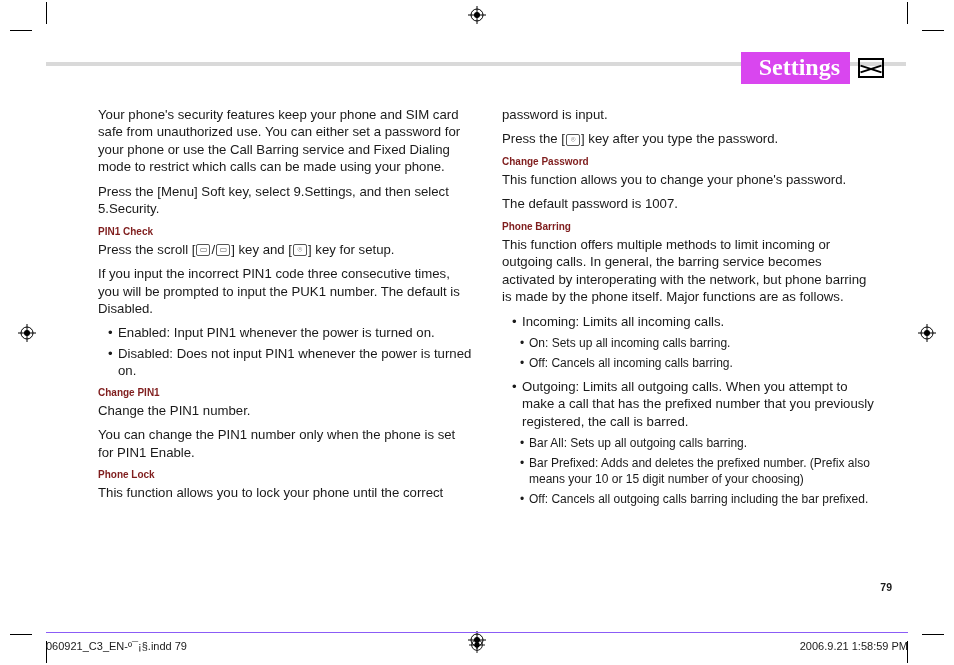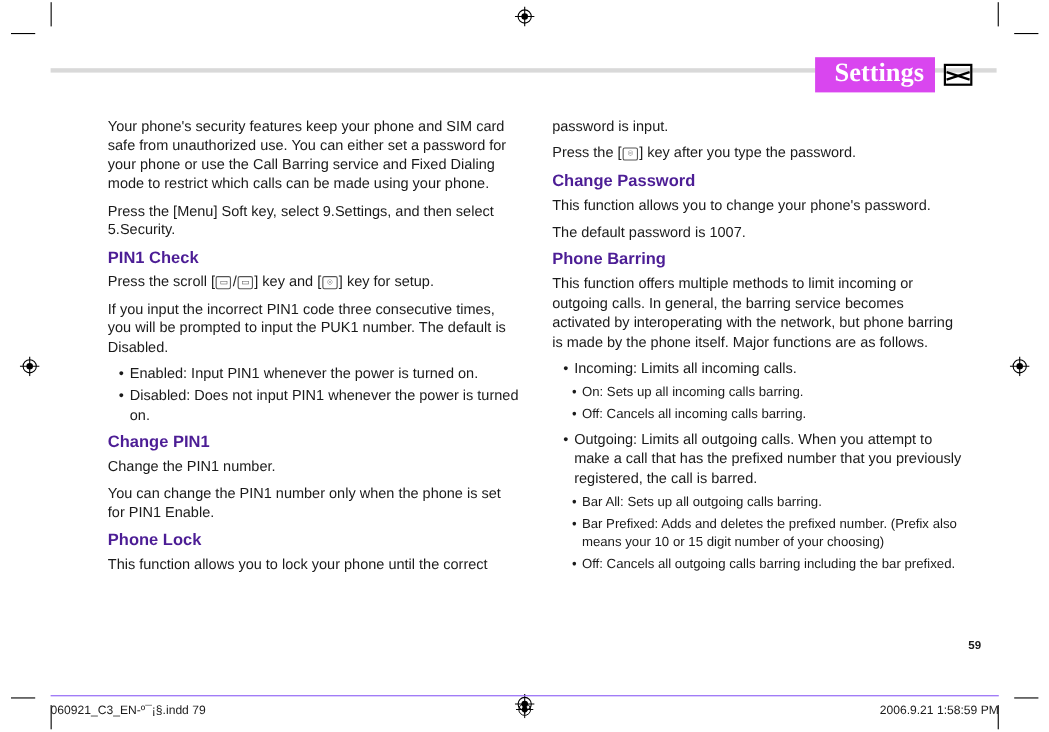--- a/index.html
+++ b/index.html
@@ -51,21 +51,21 @@
   .hdr-icon::before{top:8px;transform:rotate(18deg);}
   .hdr-icon::after{top:8px;transform:rotate(-18deg);}
   
   .cols{
     position:absolute;left:52px;top:76px;right:30px;bottom:32px;
     column-count:2;column-gap:30px;
     font-size:13.2px;line-height:1.32;
   }
   .cols p{margin:0 0 7px 0;}
   .cols .h2{
-    font-weight:bold;color:#4c1d95;font-size:15px;
+    font-weight:bold;color:#7f1d1d;font-size:10px;
     margin:6px 0 3px 0;font-family:Arial,sans-serif;
   }
   .cols ul{list-style:none;margin:2px 0 6px 0;padding:0 0 0 10px;}
   .cols ul li{position:relative;padding-left:10px;margin:0 0 3px 0;}
   .cols ul li::before{content:"•";position:absolute;left:0;top:0;}
   .cols ul.small{font-size:12px;padding-left:18px;}
   .cols ul.small li{padding-left:9px;margin-bottom:4px;}
   .keybox{
     display:inline-block;border:1px solid #555;border-radius:2px;
     min-width:10px;height:10px;vertical-align:middle;
@@ -181,21 +181,21 @@
     <ul>
       <li>Outgoing: Limits all outgoing calls. When you attempt to make a call that has the preﬁxed number that you previously registered, the call is barred.</li>
     </ul>
     <ul class="small">
       <li>Bar All: Sets up all outgoing calls barring.</li>
       <li>Bar Preﬁxed: Adds and deletes the preﬁxed number. (Preﬁx also means your 10 or 15 digit number of your choosing)</li>
       <li>Off: Cancels all outgoing calls barring including the bar preﬁxed.</li>
     </ul>
   </div>
 
-  <div class="pn">59</div>
+  <div class="pn">79</div>
 </div>
 
 <div class="footer">
   <span>060921_C3_EN-º¯¡§.indd   79</span>
   <span class="mid">
     <svg width="16" height="16" viewBox="0 0 18 18">
         <circle cx="9" cy="9" r="6" fill="none" stroke="#000"></circle>
         <circle cx="9" cy="9" r="3" fill="#000"></circle>
         <line x1="9" y1="0" x2="9" y2="18" stroke="#000"></line>
         <line x1="0" y1="9" x2="18" y2="9" stroke="#000"></line>

